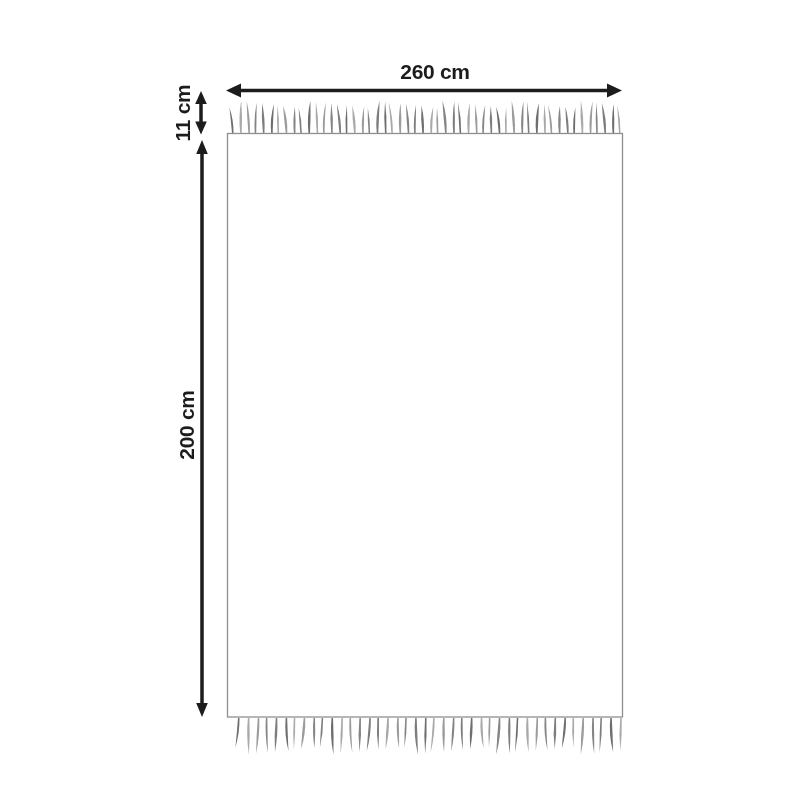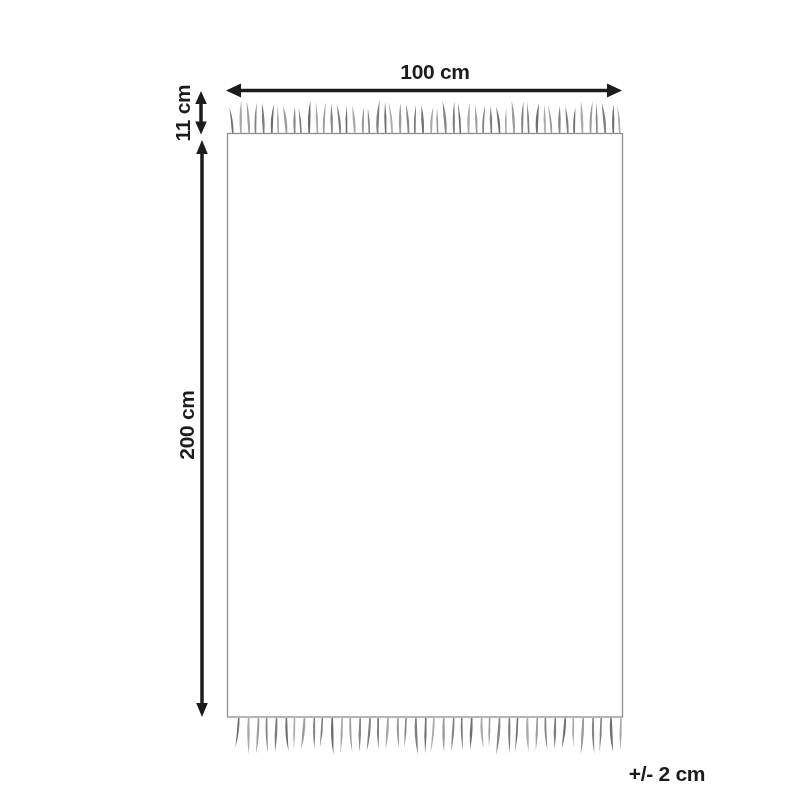--- a/index.html
+++ b/index.html
@@ -153,20 +153,19 @@
       <polygon class="dim-head" points="201,134.5 195.2,121.5 206.8,121.5"></polygon>
     </g>
 
     <g>
       <line class="dim-line" x1="202" y1="152" x2="202" y2="705"></line>
       <polygon class="dim-head" points="202,140 196.2,154 207.8,154"></polygon>
       <polygon class="dim-head" points="202,717 196.2,703 207.8,703"></polygon>
     </g>
   </svg>
 
-  <div class="label label-width">100 cm</div>
+  <div class="label label-width">260 cm</div>
 
   <div class="label label-fringe">11 cm</div>
 
   <div class="label label-length">200 cm</div>
 
-  <div class="label label-tolerance">+/- 2 cm</div>
 </div>
 
 </body></html>

